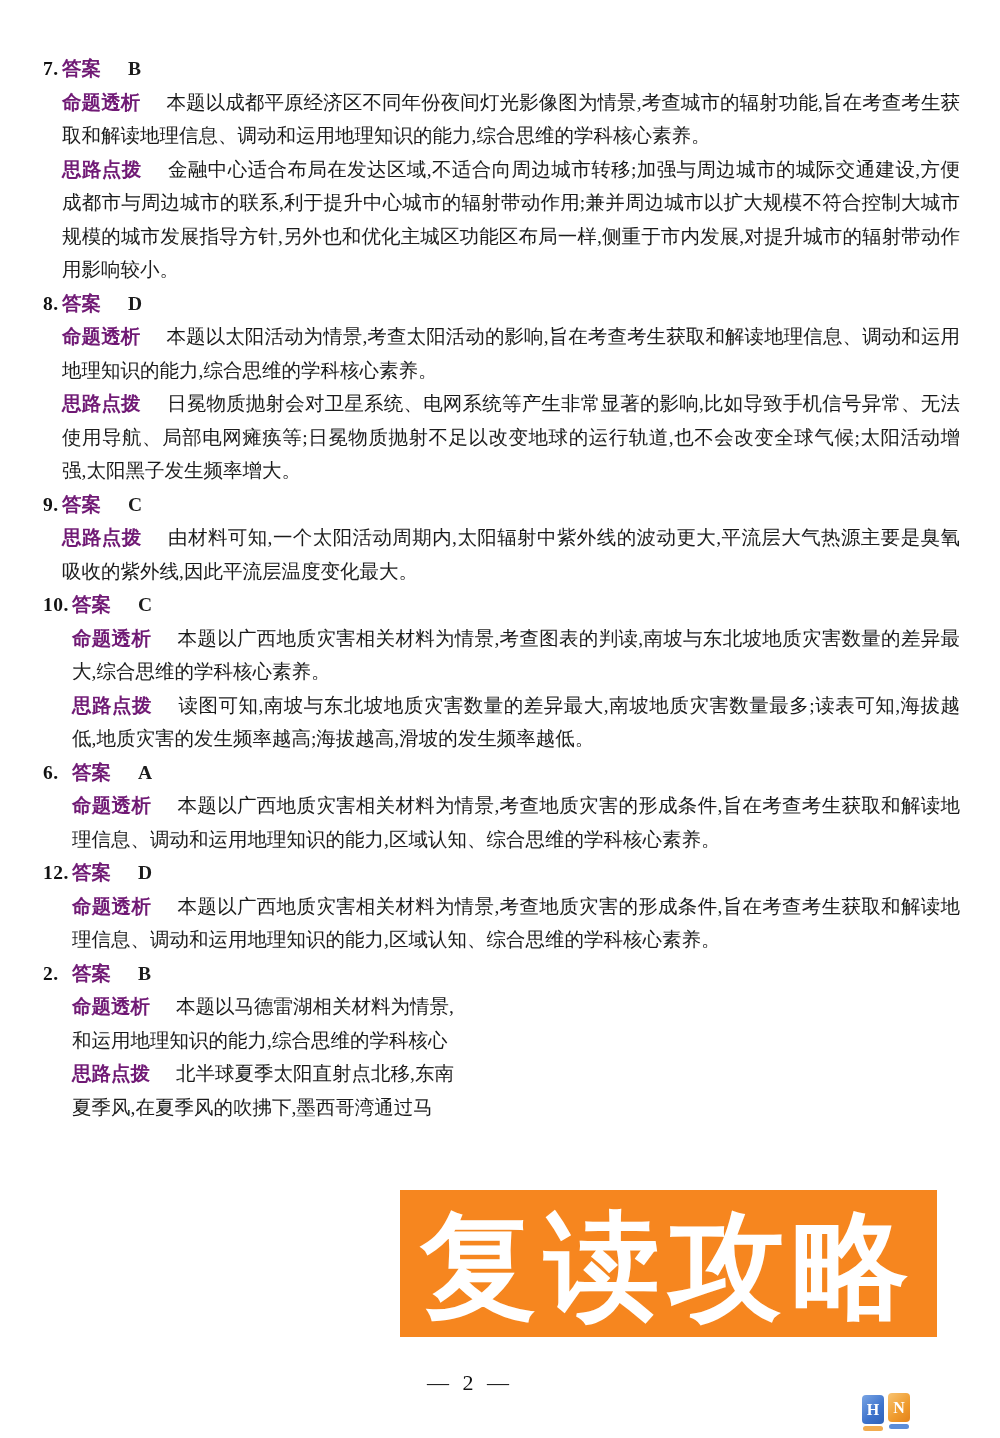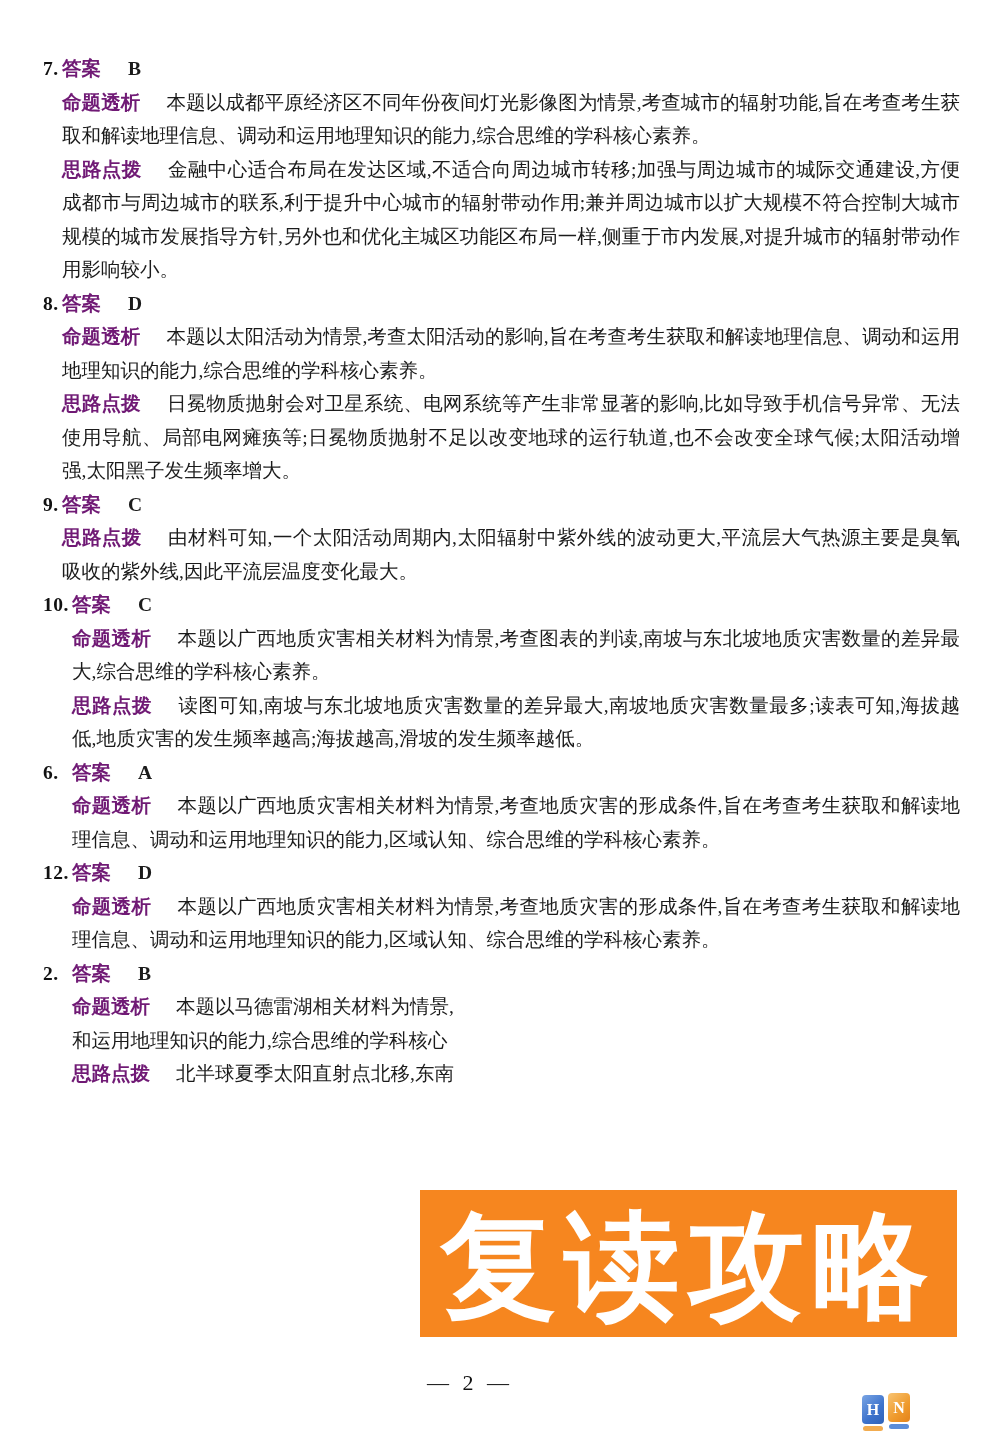--- a/index.html
+++ b/index.html
@@ -37,21 +37,21 @@
     margin-left: 27px;
     font-weight: 700;
     font-family: "Liberation Serif", serif;
   }
   .para { text-align: justify; }
   .para.frag { text-align: left; }
   .gap { display: inline-block; width: 26px; }
   .kai { }  
   .watermark {
     position: absolute;
-    left: 420px; top: 1190px;
+    left: 400px; top: 1190px;
     width: 537px; height: 147px;
     background: #F6861F;
     display: flex; align-items: center; justify-content: center;
     z-index: 5;
   }
   .watermark-text {
     font-family: "DejaVu Sans", "Liberation Sans", sans-serif;
     font-weight: 700;
     font-size: 116px;
     line-height: 1;
@@ -147,21 +147,21 @@
       <span class="num">12.</span><span class="lbl">答案</span><span class="ans">D</span>
     </div>
     <p class="para"><span class="lbl">命题透析</span><span class="gap"></span><span class="kai">本题以广西地质灾害相关材料为情景,考查地质灾害的形成条件,旨在考查考生获取和解读地理信息、调动和运用地理知识的能力,区域认知、综合思维的学科核心素养。</span></p>
   </section>
 
   <section class="item d2">
     <div class="answer-line">
       <span class="num">2.</span><span class="lbl">答案</span><span class="ans">B</span>
     </div>
     <p class="para frag"><span class="lbl">命题透析</span><span class="gap"></span><span class="kai">本题以马德雷湖相关材料为情景,</span><br><span class="kai">和运用地理知识的能力,综合思维的学科核心</span></p>
-    <p class="para frag"><span class="lbl">思路点拨</span><span class="gap"></span><span>北半球夏季太阳直射点北移,东南</span><br><br></p>
+    <p class="para frag"><span class="lbl">思路点拨</span><span class="gap"></span><span>北半球夏季太阳直射点北移,东南</span><br><span>夏季风,在夏季风的吹拂下,墨西哥湾通过马</span><br></p>
   </section>
 
 </div>
 
 <div class="watermark">
   <span class="watermark-text">复读攻略</span>
 </div>
 
 <div class="footer">
   <span class="pagenum">— 2 —</span>

